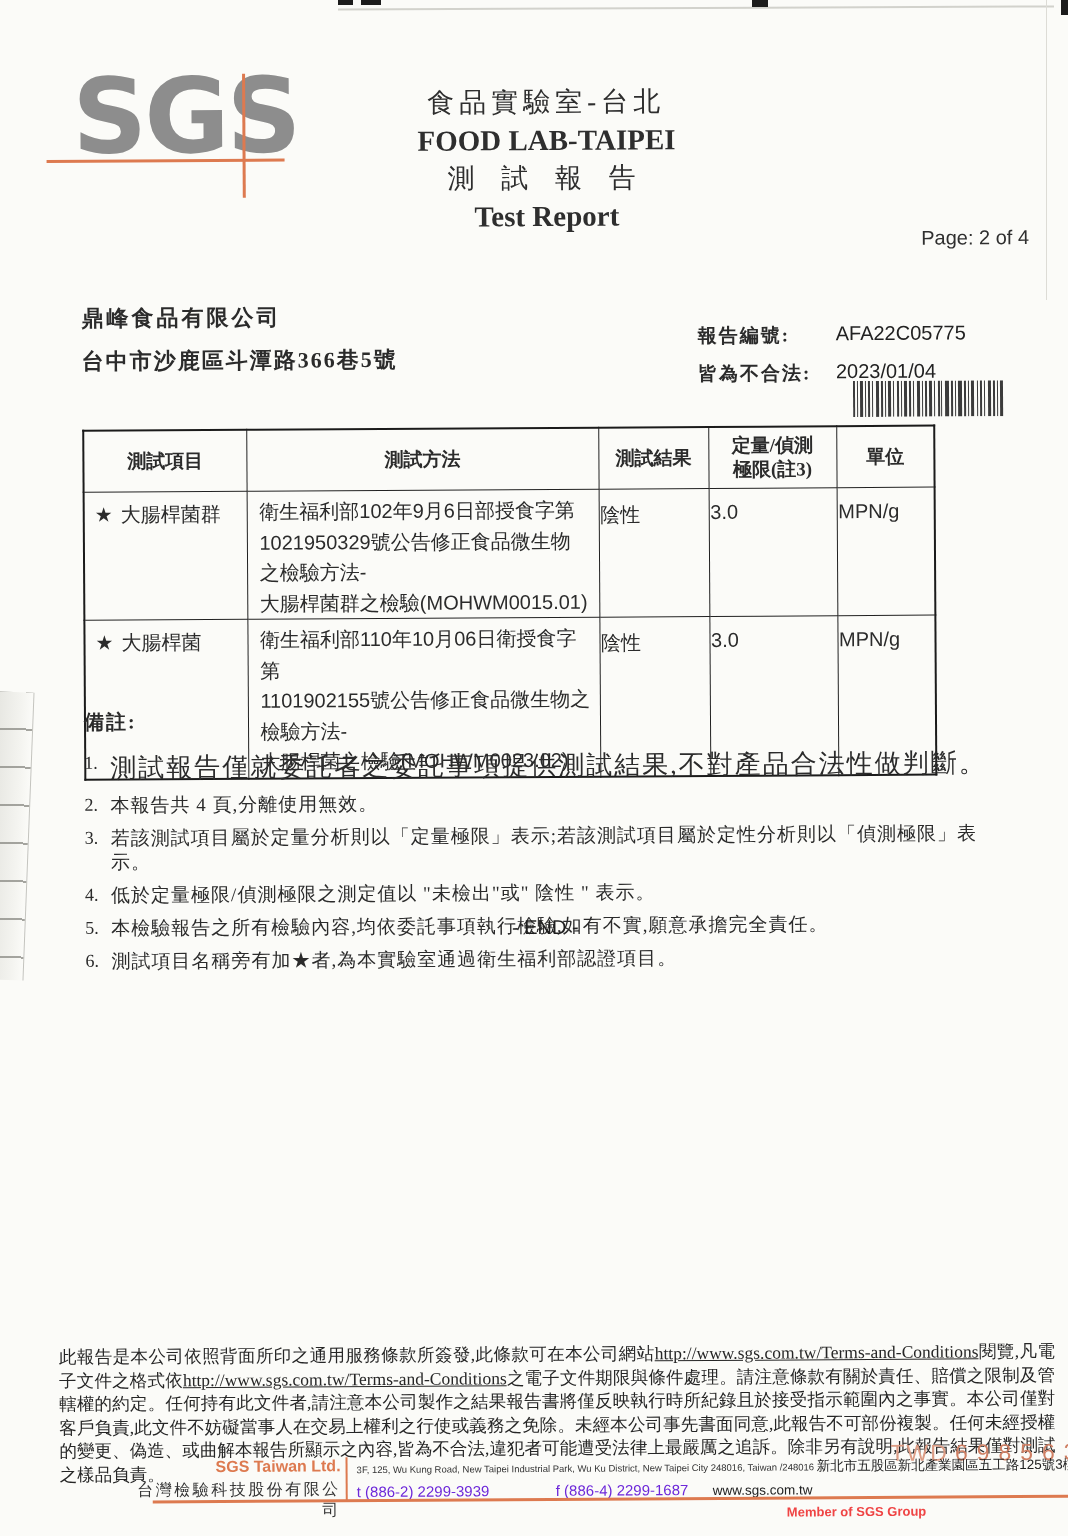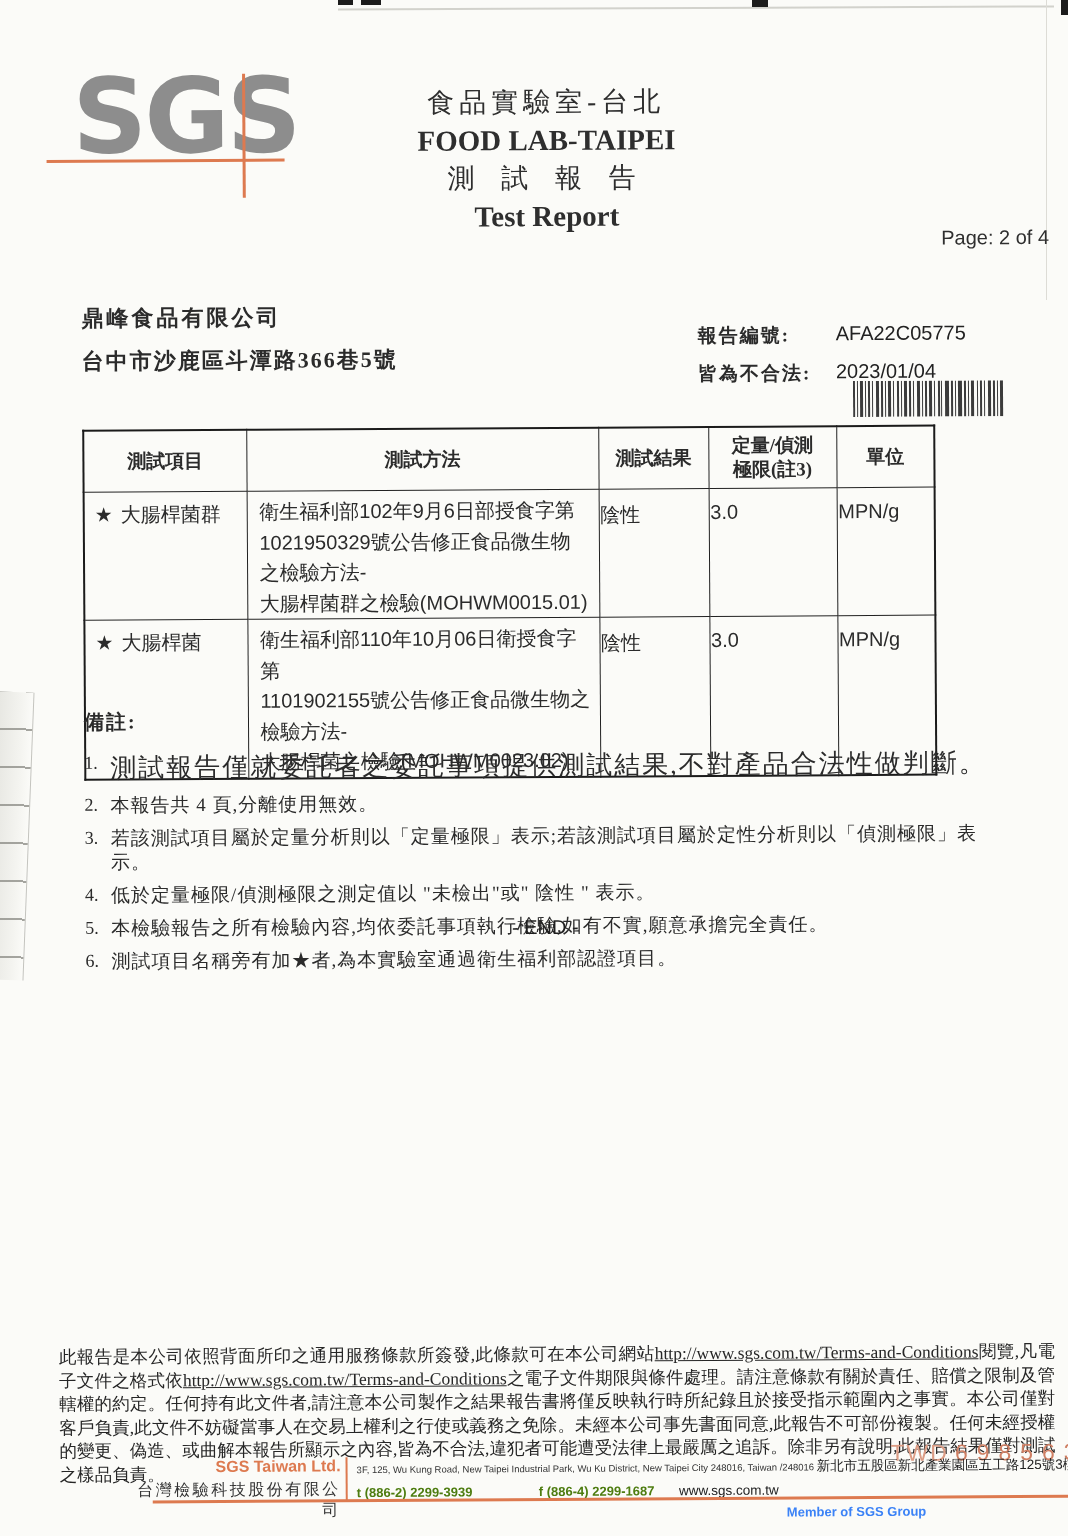--- a/index.html
+++ b/index.html
@@ -42,21 +42,21 @@
   .logo-hline{position:absolute;left:50px;top:157px;width:238px;height:3px;background:var(--accent);}
   .logo-vline{position:absolute;left:246px;top:72px;width:3px;height:124px;background:var(--accent);}
 
   .title-block{position:absolute;left:370px;top:84px;width:360px;text-align:center;
     font-family:"Liberation Serif", serif;color:#2e2e2e;}
   .title-zh{font-size:27px;letter-spacing:5px;margin-bottom:4px;}
   .title-en{font-size:29px;font-weight:bold;margin-bottom:3px;}
   .subtitle-zh{font-size:27px;letter-spacing:10px;margin-bottom:4px;}
   .subtitle-en{font-size:29px;font-weight:bold;}
 
-  .page-label{position:absolute;right:16px;top:229px;font-size:20px;color:#2f2f2f;}
+  .page-label{position:absolute;right:36px;top:229px;font-size:20px;color:#2f2f2f;}
 
   
   .client{position:absolute;left:84px;top:301px;font-family:"Liberation Serif", serif;}
   .client-name{font-size:22px;font-weight:600;letter-spacing:3px;margin-bottom:13px;}
   .client-address{font-size:22px;font-weight:600;letter-spacing:2px;}
 
   .meta{position:absolute;left:700px;top:324px;}
   .meta-row{display:flex;margin-bottom:12px;}
   .meta-label{width:138px;font-family:"Liberation Serif", serif;font-weight:600;font-size:19px;letter-spacing:2px;}
   .meta-value{font-size:20px;color:#222;}
@@ -105,25 +105,25 @@
   
   .footer-left{position:absolute;left:120px;top:1456px;width:216px;text-align:right;}
   .footer-company-en{color:var(--accent);font-weight:bold;font-size:16px;margin-bottom:4px;}
   .footer-company-zh{font-family:"Liberation Serif", serif;font-size:16px;letter-spacing:2.5px;color:#333;}
   .footer-vline{position:absolute;left:341px;top:1456px;width:2px;height:44px;background:var(--accent);}
   .footer-right{position:absolute;left:352px;top:1458px;width:716px;}
   .footer-addr{white-space:nowrap;}
   .footer-addr-en{font-size:9.5px;color:#333;}
   .footer-addr-zh{font-size:13.5px;color:#222;}
   .footer-contact{margin-top:5px;white-space:nowrap;}
-  .footer-tel,.footer-fax{font-weight:bold;font-size:13px;color:#4d7c0f;}
+  .footer-tel,.footer-fax{font-weight:normal;font-size:15px;color:#6d28d9;}
   .footer-fax{margin-left:62px;}
   .footer-web{font-size:13.5px;margin-left:20px;color:#222;}
   .footer-hline{position:absolute;left:148px;top:1498px;width:916px;height:2.5px;background:var(--accent);}
-  .footer-member{position:absolute;left:782px;top:1506px;font-size:13px;font-weight:bold;color:#3b82f6;}
+  .footer-member{position:absolute;left:782px;top:1506px;font-size:13px;font-weight:bold;color:#ef4444;}
 </style>
 </head>
 <body>
 
 <div class="edge-strip"></div>
 <div class="top-hairline"></div>
 <div class="mark m1"></div>
 <div class="mark m2"></div>
 <div class="mark m3"></div>
 <div class="mark m4"></div>

